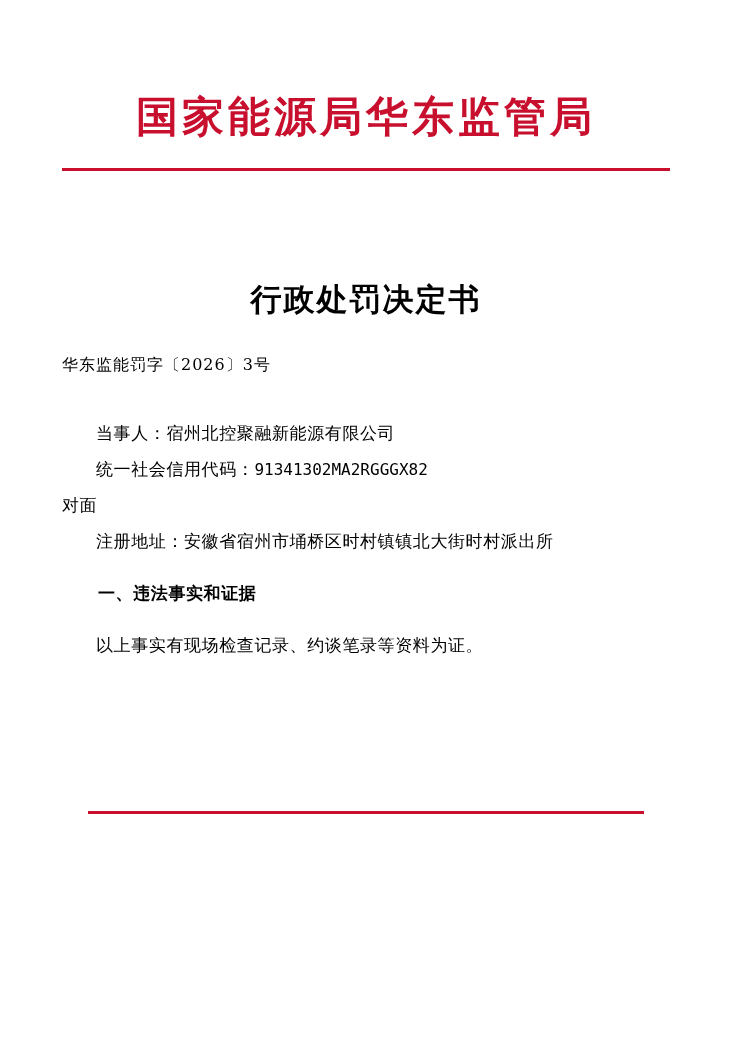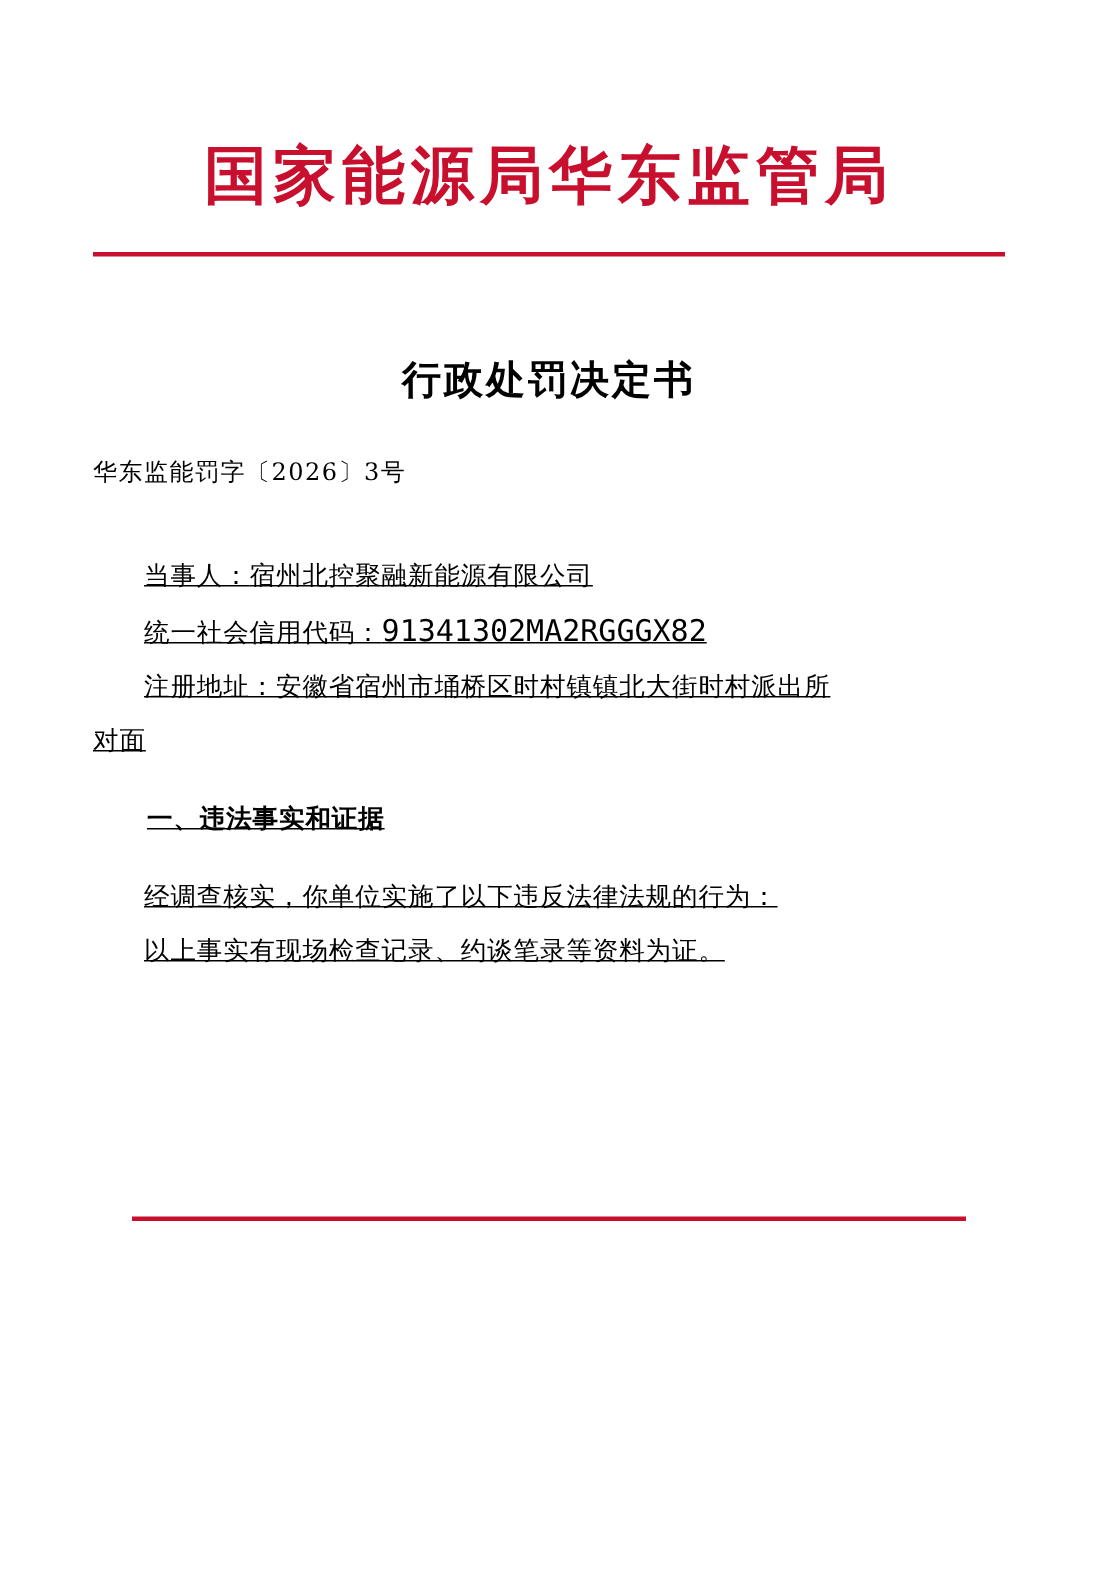--- a/index.html
+++ b/index.html
@@ -39,58 +39,57 @@
   }
   .letterhead-rule {
     margin-top: 26px;
     height: 3px;
     background: #c8102e;
     width: 100%;
   }
 
   
   .doc-title {
-    margin-top: 65px;
+    margin-top: 108px;
     text-align: center;
     font-weight: bold;
-    font-size: 26px;
+    font-size: 31px;
     letter-spacing: 2px;
   }
   .doc-number {
     margin-top: 34px;
     text-align: left;
     font-size: 16px;
     letter-spacing: 1px;
     font-family: "DejaVu Serif", "Liberation Serif", serif;
   }
 
   
   .body-block {
     margin-top: 40px;
     font-size: 17px;
     line-height: 36px;
     letter-spacing: 0.6px;
     text-align: justify;
-    text-decoration: underline;
   }
   .para {
     margin: 0;
     text-indent: 34px;
   }
   .para.no-indent {
     text-indent: 0;
   }
   .heading {
     margin: 16px;
     text-indent: 20px;
     font-weight: bold;
   }
   .mono {
     font-family: "DejaVu Sans Mono", "Liberation Mono", monospace;
-    font-size: 20px;
+    font-size: 16px;
     letter-spacing: 0;
   }
 
   
   .footer-rule {
     position: absolute;
     left: 88px;
     right: 88px;
     bottom: 86px;
     height: 3px;
@@ -114,27 +113,26 @@
   <div class="body-block">
 
     <p class="para">
       <span>当事人：</span><span>宿州北控聚融新能源有限公司</span>
     </p>
 
     <p class="para">
       <span>统一社会信用代码：</span><span class="mono">91341302MA2RGGGX82</span>
     </p>
 
+    <p class="para no-indent">对面</p>
     <p class="para">
       <span>注册地址：</span><span>安徽省宿州市埇桥区时村镇镇北大街时村派出所</span>
     </p>
-    <p class="para no-indent">对面</p>
 
     <p class="heading">一、违法事实和证据</p>
-    <p class="para">经调查核实，你单位实施了以下违反法律法规的行为：</p>
     <p class="para">以上事实有现场检查记录、约谈笔录等资料为证。</p>
 
 
   </div>
 
   <div class="footer-rule"></div>
 
 </div>
 
 </body></html>

